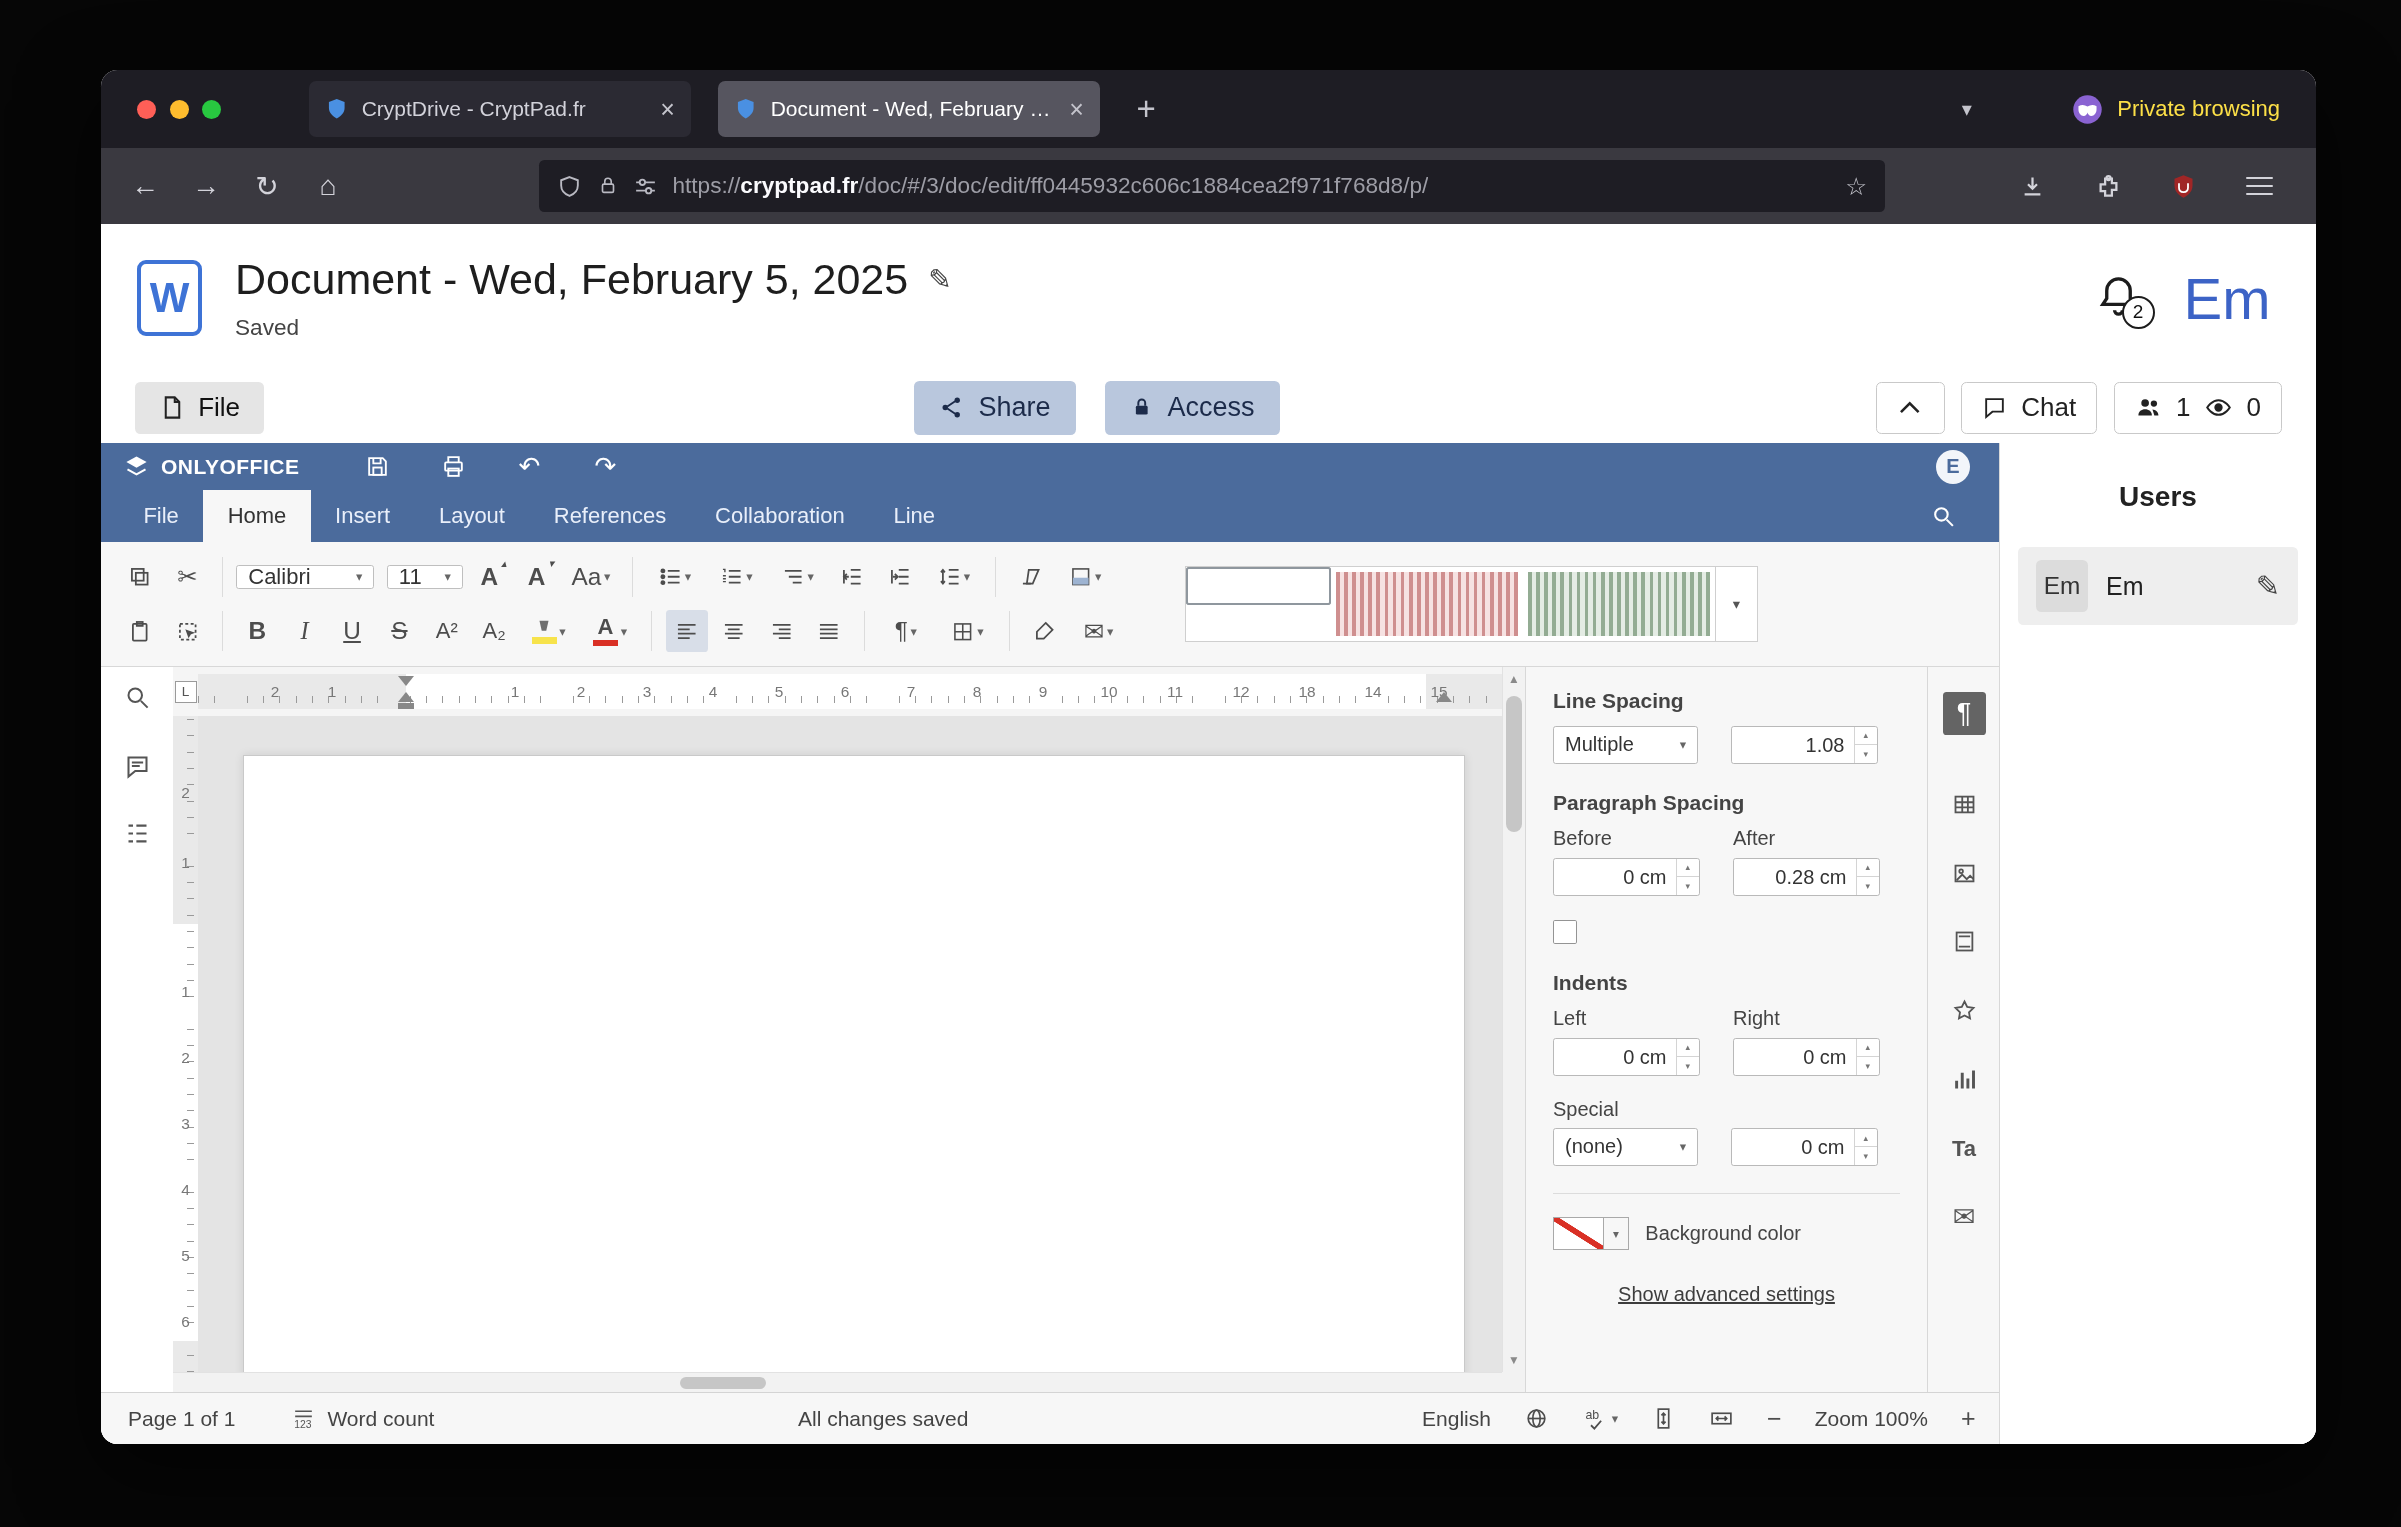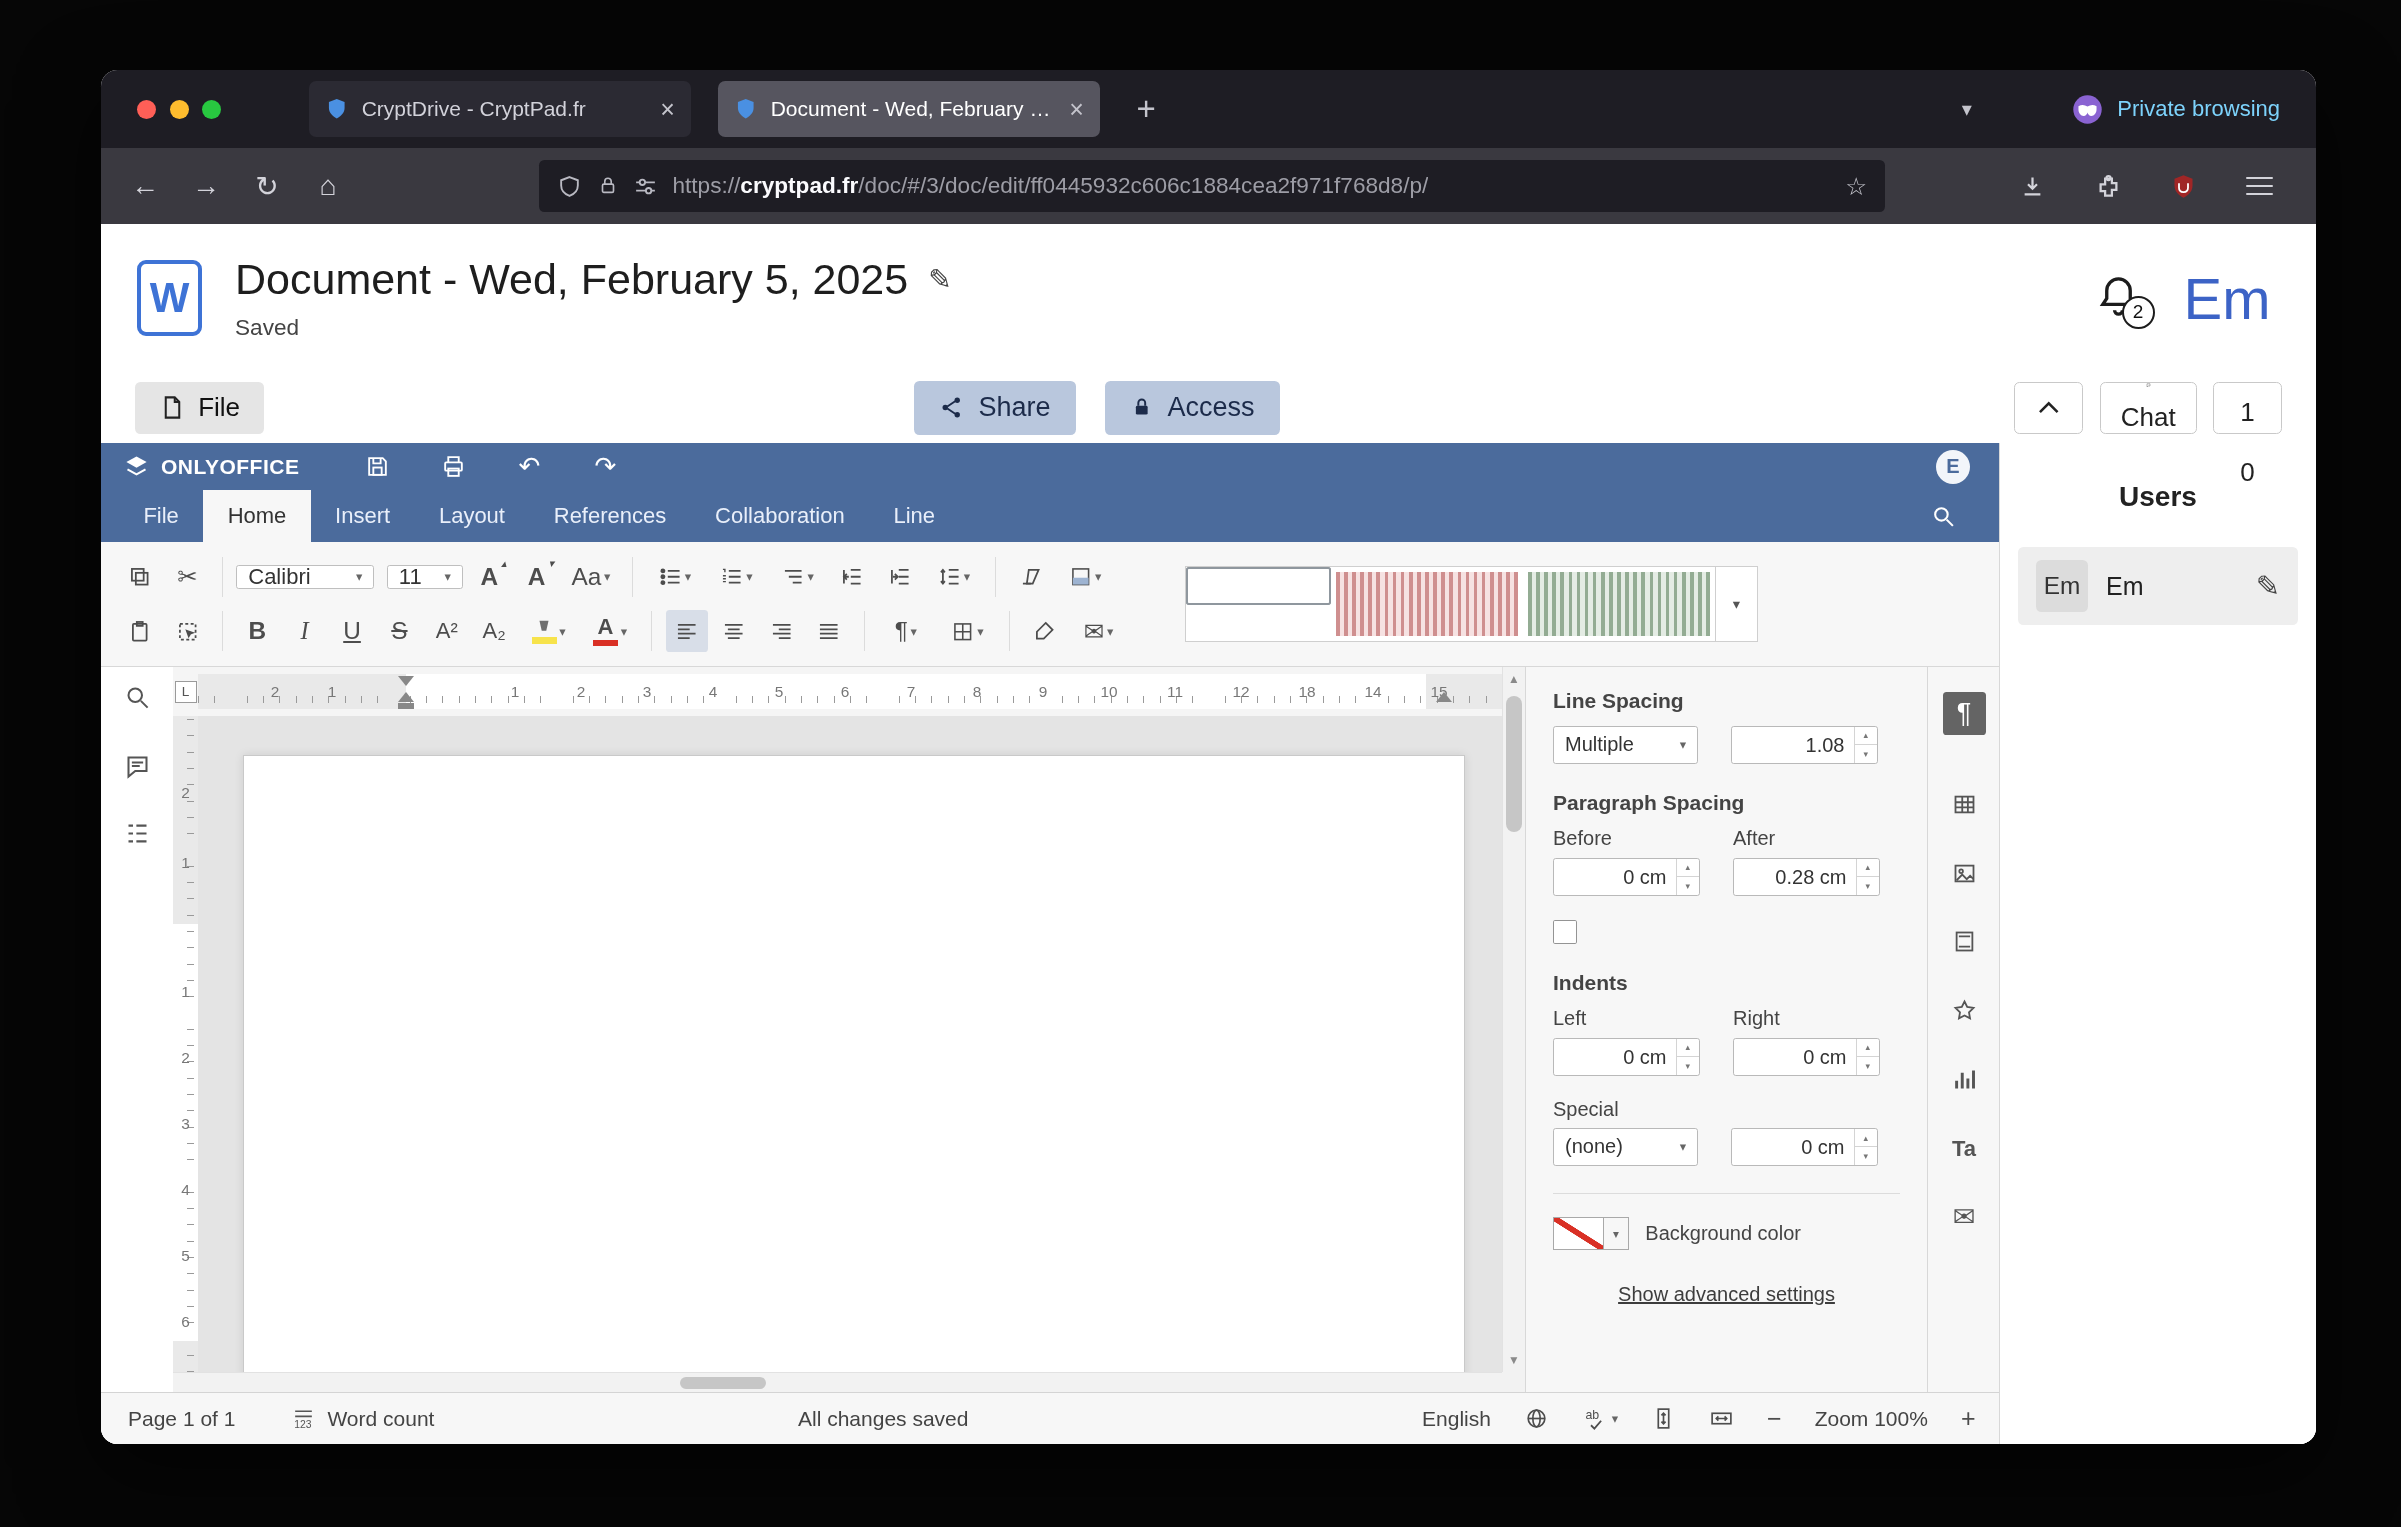--- a/index.html
+++ b/index.html
@@ -14,21 +14,21 @@
   .light.red{background:#ff5f57}.light.yellow{background:#febc2e}.light.green{background:#28c840}
   .tab { width:382px; height:56px; border-radius:7.2px; display:flex; align-items:center; padding:0 16.3px; gap:12.7px;
          color:#d2d2da; font-size:21px; }
   .tab.inactive { background:#2b2a33; margin-left:88px; }
   .tab.active { background:#56555f; color:#fff; margin-left:27px; }
   .tab-title { flex:1; white-space:nowrap; overflow:hidden; text-overflow:ellipsis; }
   .tab-close { font-size:25px; color:#c4c4cc; }
   .newtab { font-size:33px; color:#c4c4cc; margin-left:23.5px; width:45px; text-align:center; }
   .strip-spacer { flex:1; }
   .tabs-chevron { color:#c4c4cc; font-size:20px; margin-right:100px; }
-  .private-badge { display:flex; align-items:center; gap:14.5px; color:#7dd3fc; font-size:22px; margin-right:36px; }
+  .private-badge { display:flex; align-items:center; gap:14.5px; color:#fde047; font-size:22px; margin-right:36px; }
 
   .navbar { height:76px; background:#3a3940; display:flex; align-items:center; padding:0 18px; }
   .nav-btn { width:52px; height:52px; border-radius:5.4px; color:#d3d3da; font-size:28px; display:flex; align-items:center; justify-content:center; }
   .nav-btn + .nav-btn { margin-left:9px; }
   .urlbar { height:52px; background:#1e1d24; border-radius:5.4px; display:flex; align-items:center; padding:0 18px; gap:14.5px;
             margin-left:185px; width:1346px; color:#9d9da6; font-size:22.6px; white-space:nowrap; overflow:hidden; }
   .url-host { color:#fbfbfe; font-weight:bold; }
   .url-text { overflow:hidden; text-overflow:ellipsis; }
   .url-star { margin-left:auto; font-size:24.4px; color:#c4c4cc; }
   .nav-right { margin-left:auto; display:flex; gap:14.5px; padding-right:12.7px; }
@@ -52,21 +52,21 @@
   .em-avatar { font-size:58px; color:#3c63c6; }
 
   .pad-toolbar { height:71px; display:flex; align-items:center; padding:0 34px; position:relative; flex:0 0 auto; }
   .file-btn { height:52px; background:#e5e5e5; border-radius:5.4px; display:flex; align-items:center; gap:12.7px; padding:0 23.5px;
               font-size:26px; color:#111; }
   .center-btns { position:absolute; left:813px; top:50%; transform:translateY(-50%); display:flex; gap:29px; }
   .btn-blue { height:54px; background:#b9c7dd; border-radius:5.4px; display:flex; align-items:center; gap:14.5px; padding:0 25px;
               font-size:27px; color:#1c2b4a; }
   .right-btns { margin-left:auto; display:flex; gap:16.3px; align-items:center; }
   .btn-ghost { height:52px; background:#fff; border:1.8px solid #c9c9c9; border-radius:5.4px; display:flex; align-items:center;
-               gap:14.5px; padding:0 20px; font-size:26px; color:#222;flex-direction:column; }
+               gap:14.5px; padding:0 20px; font-size:26px; color:#222; }
   .collapse-btn { width:69px; justify-content:center; }
 
   
   .workspace { flex:1; display:flex; min-height:0; }
   .editor { width:1898px; display:flex; flex-direction:column; min-width:0; }
   .users-sidebar { flex:1; background:#fff; border-left:0.9px solid #d8d8d8; padding-top:38px; }
   .users-title { text-align:center; font-size:28px; font-weight:bold; color:#222; }
   .user-card { margin:34px 18px 0 18px; background:#eeeeee; border-radius:5.4px; height:78px; display:flex; align-items:center;
                padding:0 18px; gap:18px; }
   .user-avatar { width:52px; height:52px; background:#dcdcdc; border-radius:5.4px; display:flex; align-items:center;

